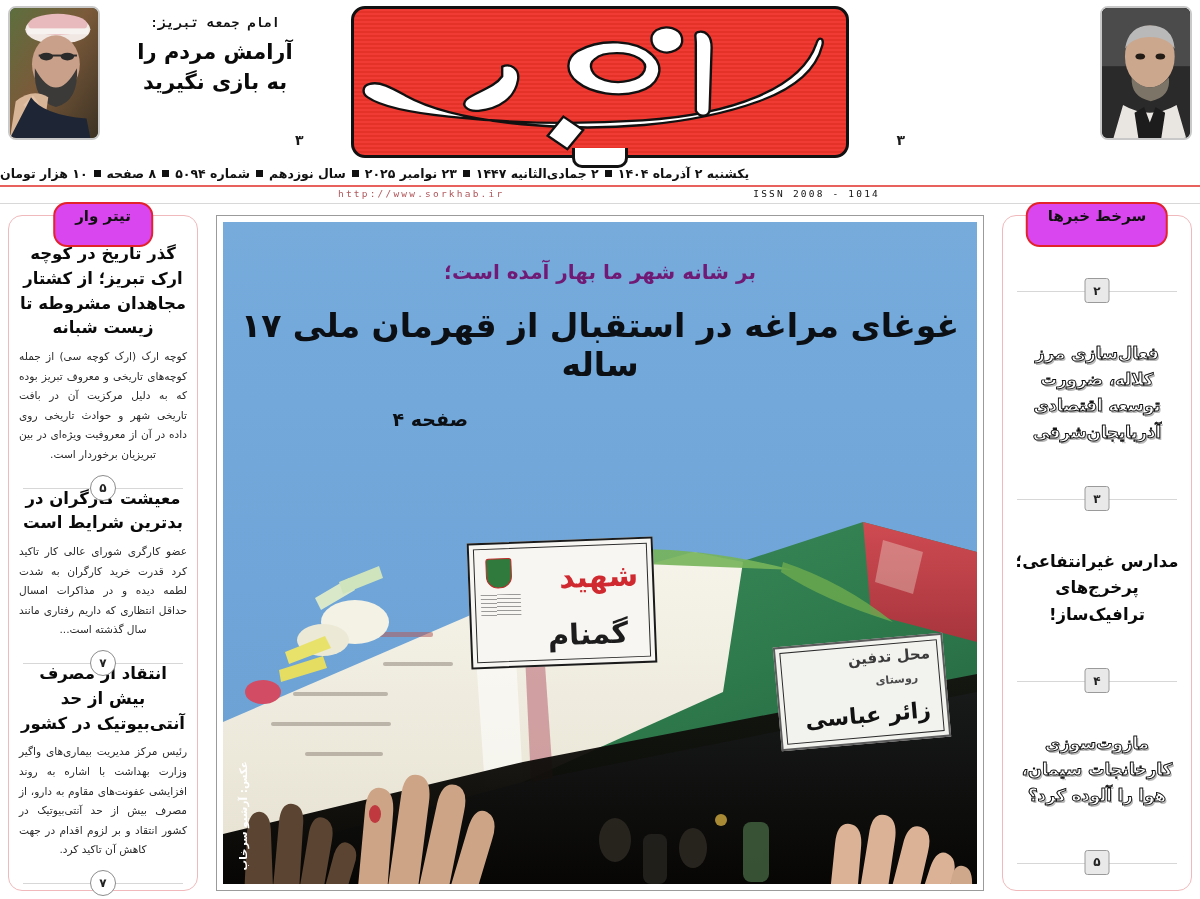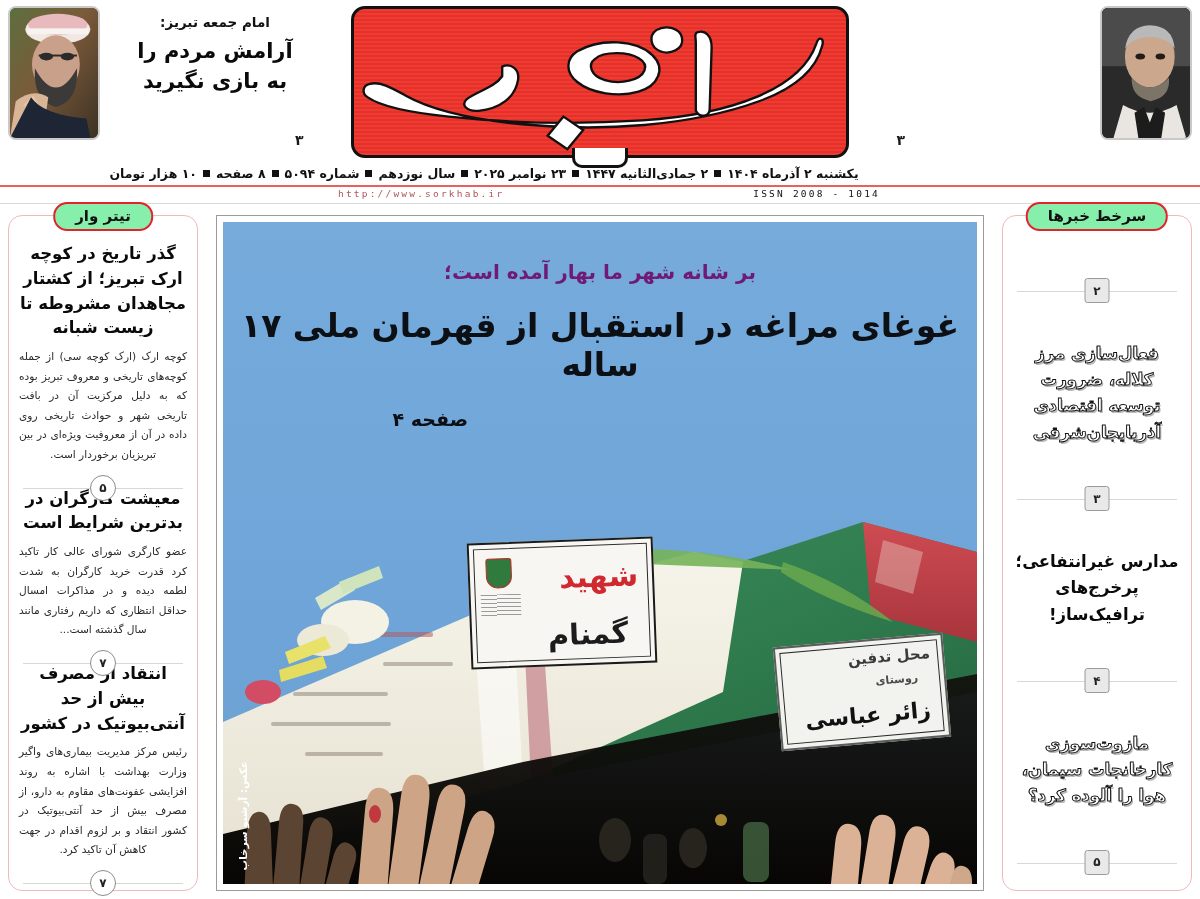--- a/index.html
+++ b/index.html
@@ -65,20 +65,21 @@
     width: 230px;
     text-align: center;
     direction: rtl;
   }
   .kicker {
     font-size: 13.5px;
     font-weight: bold;
     color: #121212;
     margin-bottom: 6px;
     letter-spacing: -0.2px;
+    font-family: Liberation Mono, monospace;
   }
   .mh-head {
     font-size: 21px;
     font-weight: bold;
     line-height: 1.45;
     color: #0a0a0a;
     letter-spacing: -0.5px;
   }
   .pagenum-plain {
     position: absolute;
@@ -125,21 +126,21 @@
     border-right: 3px solid #111;
     border-bottom: 3px solid #111;
     border-bottom-left-radius: 10px;
     border-bottom-right-radius: 10px;
   }
 
   
   .dateline {
     position: absolute;
     top: 166px; left: 0; width: 968px;
-    text-align: center;
+    text-align: left;
     direction: rtl;
     font-size: 12.5px;
     font-weight: bold;
     color: #111;
     letter-spacing: 0px;
   }
   .dateline .sep {
     display: inline-block;
     width: 7px; height: 7px;
     background: #111;
@@ -204,27 +205,27 @@
     direction: rtl;
   }
   .panel-left  { left: 8px; }
   .panel-right { right: 8px; }
 
   .panel-title {
     position: absolute;
     top: -14px;
     left: 50%;
     transform: translateX(-50%);
-    background: #86efac;
+    background: #d946ef;
     border: 2.5px solid #e2232b;
     border-radius: 14px;
     color: #111;
     font-size: 15px;
     font-weight: bold;
-    padding: 3px 20px 4px;
+    padding: 3px 20px 20px;
     white-space: nowrap;
     z-index: 3;
   }
 
   .panel-inner {
     padding: 26px 10px 8px;
     height: 100%;
     display: flex;
     flex-direction: column;
   }

